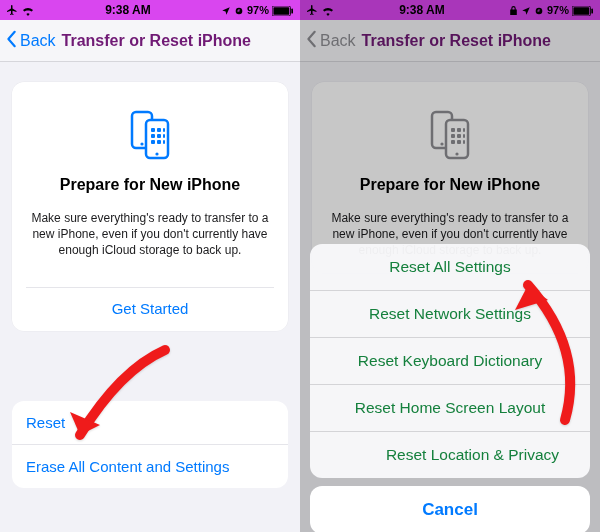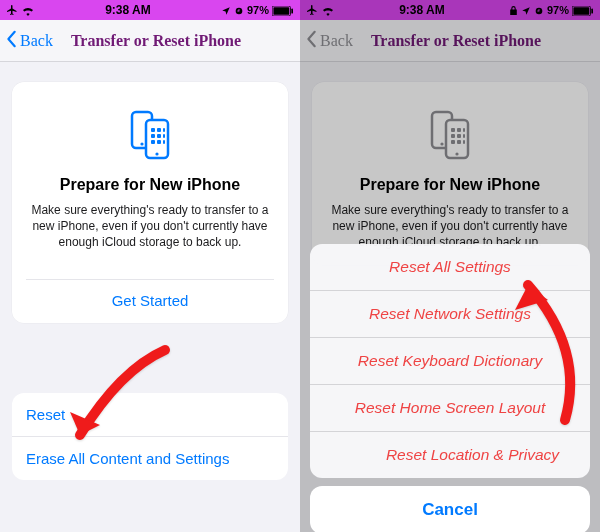--- a/index.html
+++ b/index.html
@@ -45,22 +45,21 @@
   .status svg { display:block; }
   .status .time { font-size:12px; }
   
   .nav {
     height: 42px;
     display: flex;
     align-items: center;
     padding: 0 6px;
     background: #f6f6f9;
     border-bottom: 1px solid #d6d6db;
-    gap: 16px;
-    font-family: Liberation Serif, serif;
+    gap: 4px;
   }
   .nav .back {
     display: flex;
     align-items: center;
     color: #007aff;
     font-size: 16px;
     gap: 2px;
   }
   .nav .back.disabled { color: #8e8e93; }
   .nav .title {
@@ -73,21 +72,21 @@
   
   .card {
     margin: 20px 12px 14px;
     background: #fff;
     border-radius: 12px;
     padding: 18px 14px 14px;
     text-align: center;
     box-shadow: 0 0 0 0.5px rgba(0,0,0,0.04);
   }
   .card .icon { margin: 6px auto 14px; width: 56px; height: 56px; }
-  .card h2 { font-size: 16px; font-weight: 700; color:#000; margin-bottom: 8px; }
+  .card h2 { font-size: 16px; font-weight: 700; color:#000; margin-bottom: 16px; }
   .card p { font-size: 12px; line-height: 1.35; color:#1c1c1e; }
   .card .cta {
     margin-top: 28px;
     padding-top: 12px;
     border-top: 1px solid #e5e5ea;
     color:#007aff;
     font-size: 15px;
   }
   
   .group {
@@ -112,23 +111,22 @@
   }
   .sheet {
     background: rgba(248,248,250,0.96);
     border-radius: 12px;
     overflow: hidden;
     text-align: center;
   }
   .sheet .opt {
     padding: 14px 8px;
     font-size: 15.5px;
-    color:#ef4444;
+    color:#15803d;
     border-bottom: 1px solid rgba(60,60,67,0.18);
-    font-style: italic;
   }
   .sheet .opt:last-child { border-bottom:none;margin-left:45px; }
   .cancel {
     margin-top: 8px;
     background:#fff;
     border-radius:12px;
     text-align:center;
     padding: 14px 8px;
     font-size: 17px;
     font-weight:600;

